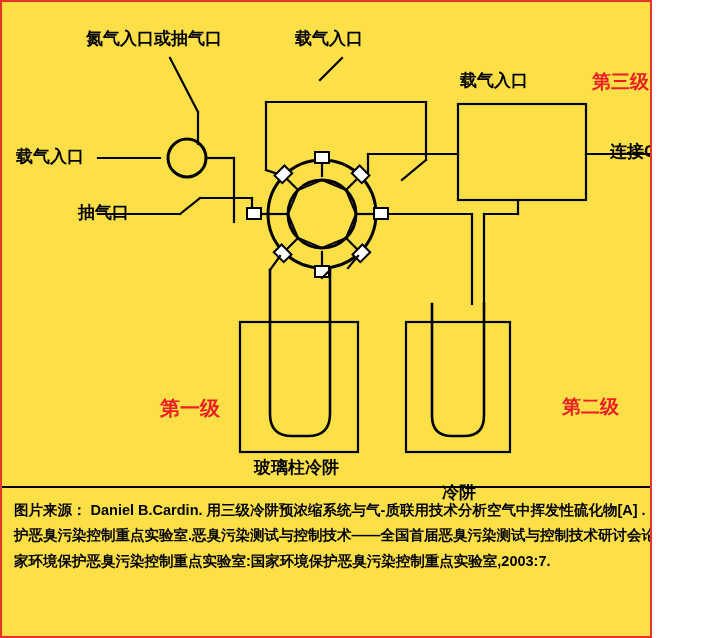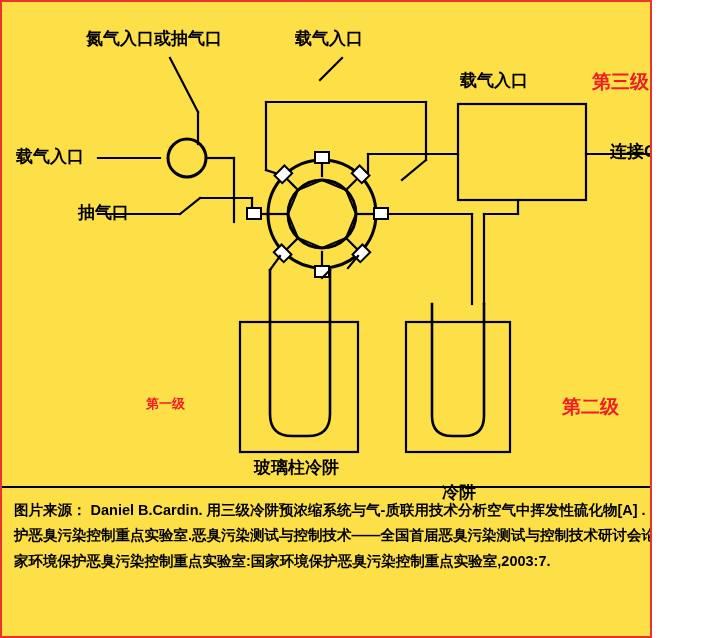--- a/index.html
+++ b/index.html
@@ -166,21 +166,21 @@
     <div class="lbl" style="left:14px; top:146px;">载气入口</div>
 
     <div class="lbl" style="left:48px; top:202px;margin-left:28px;">抽气口</div>
 
     <div class="lbl" style="left:458px; top:70px;">载气入口</div>
 
     <div class="lbl red" style="left:557px; top:70px; font-size:19px;margin-left:33px;">第三级</div>
 
     <div class="lbl" style="left:608px; top:141px;">连接GC柱</div>
 
-    <div class="lbl red" style="left:144px; top:395px; font-size:13px;">第一级</div>
+    <div class="lbl red" style="left:158px; top:395px; font-size:20px;">第一级</div>
 
     <div class="lbl red" style="left:560px; top:395px; font-size:19px;">第二级</div>
 
     <div class="lbl" style="left:236px; top:457px;margin-left:16px;">玻璃柱冷阱</div>
 
     <div class="lbl" style="left:440px; top:482px;">冷阱</div>
   </div>
 
   <div class="divider"></div>
 

